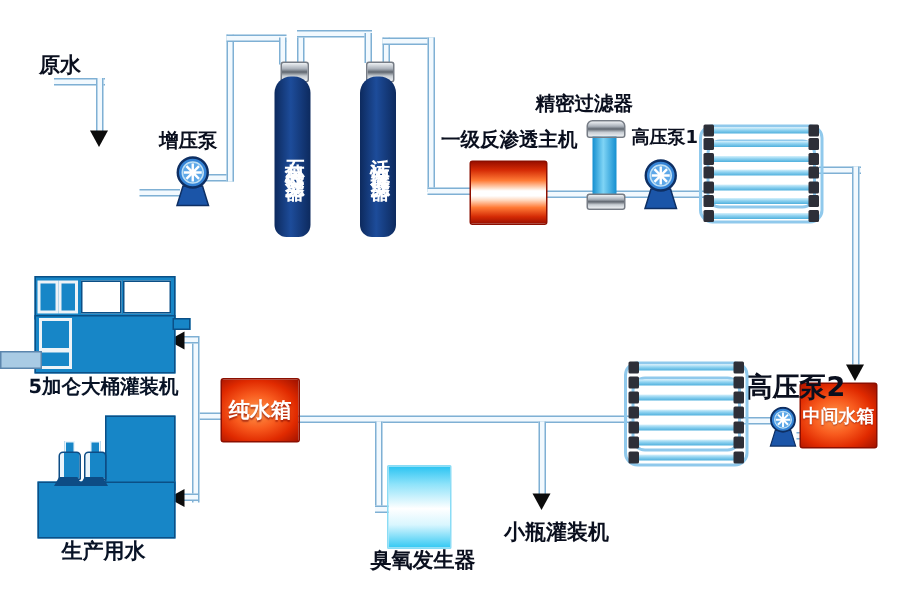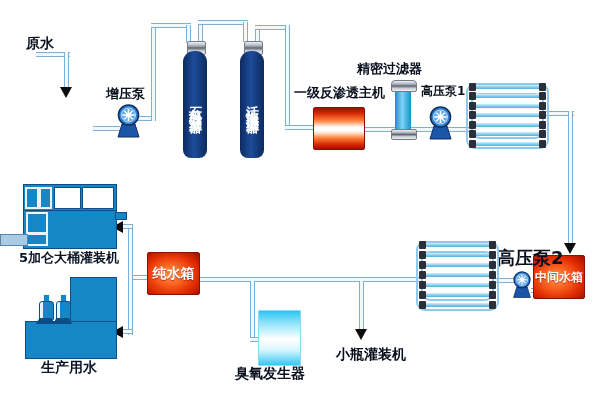--- a/index.html
+++ b/index.html
@@ -214,19 +214,19 @@
     <div class="abs" style="left:39px;top:301px;width:13px;height:17px;border-radius:3px 3px 1px 1px;background:linear-gradient(90deg,#eaf4fb 0 3px,#1786c7 3px);border:1px solid #0d4c85;"></div>
     <div class="abs" style="left:36px;top:318px;width:19px;height:6px;background:#0d4c85;clip-path:polygon(18% 0,82% 0,100% 100%,0 100%);"></div>
 
     <div class="abs" style="left:60px;top:294px;width:5px;height:8px;background:#1786c7;border:1px solid #eaf4fb;"></div>
     <div class="abs" style="left:56px;top:301px;width:13px;height:17px;border-radius:3px 3px 1px 1px;background:linear-gradient(90deg,#eaf4fb 0 3px,#1786c7 3px);border:1px solid #0d4c85;"></div>
     <div class="abs" style="left:53px;top:318px;width:19px;height:6px;background:#0d4c85;clip-path:polygon(18% 0,82% 0,100% 100%,0 100%);"></div>
     <div class="label" style="left:41px;top:359px;font-size:14px;color:#081326;">生产用水</div>
   </div>
 
   <div class="ozone" style="left:258px;top:310px;width:41px;height:54px;"></div>
-  <div class="label" style="left:235px;top:365px;font-size:14px;">臭氧发生器</div>
+  <div class="label" style="left:247px;top:365px;font-size:14px;">臭氧发生器</div>
 
   <div class="label" style="left:26px;top:35px;font-size:14px;text-align:center;">原水</div>
   <div class="label" style="left:106px;top:85px;font-size:13px;">增压泵</div>
   <div class="label" style="left:336px;top:346px;font-size:14px;">小瓶灌装机</div>
 
 </div>
 
 </body></html>

